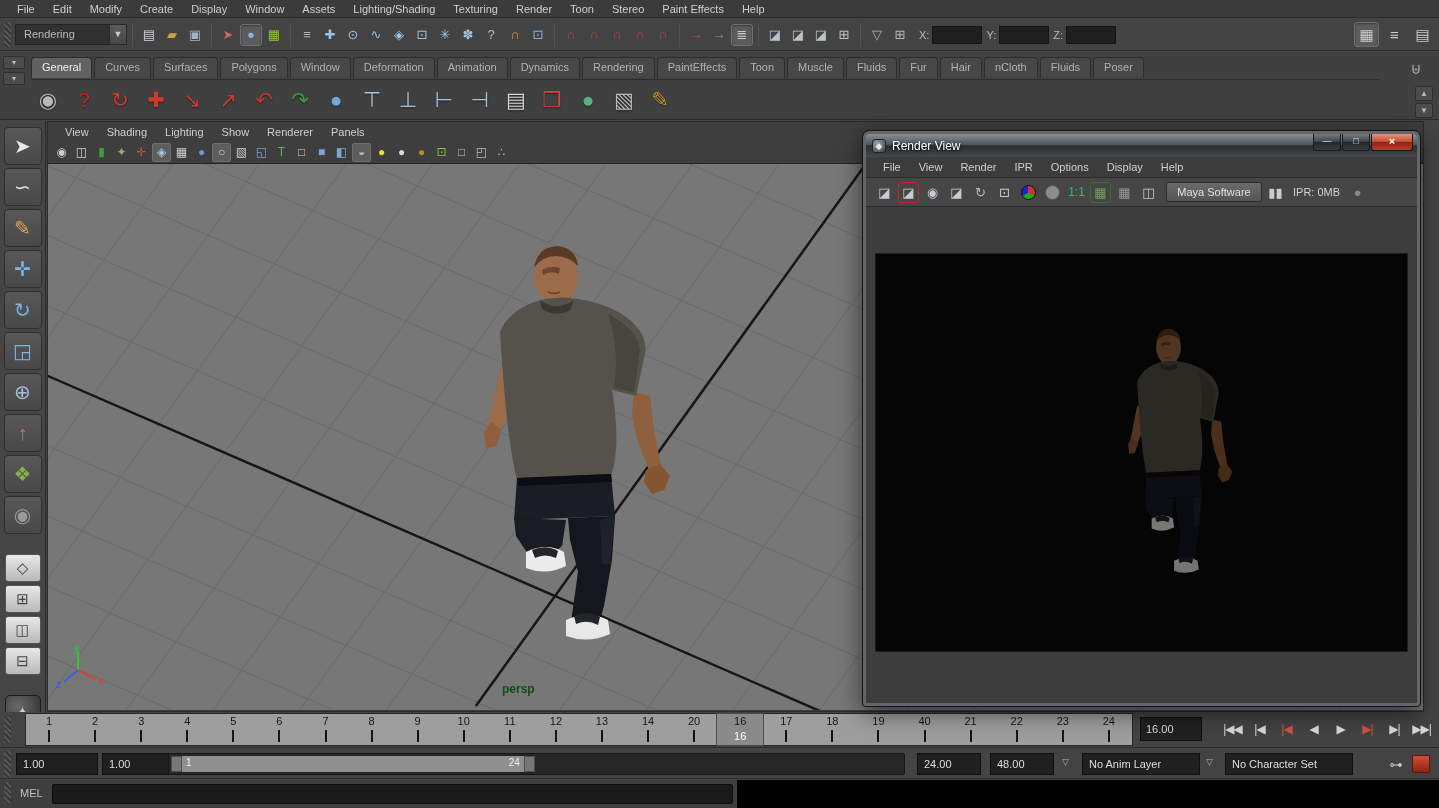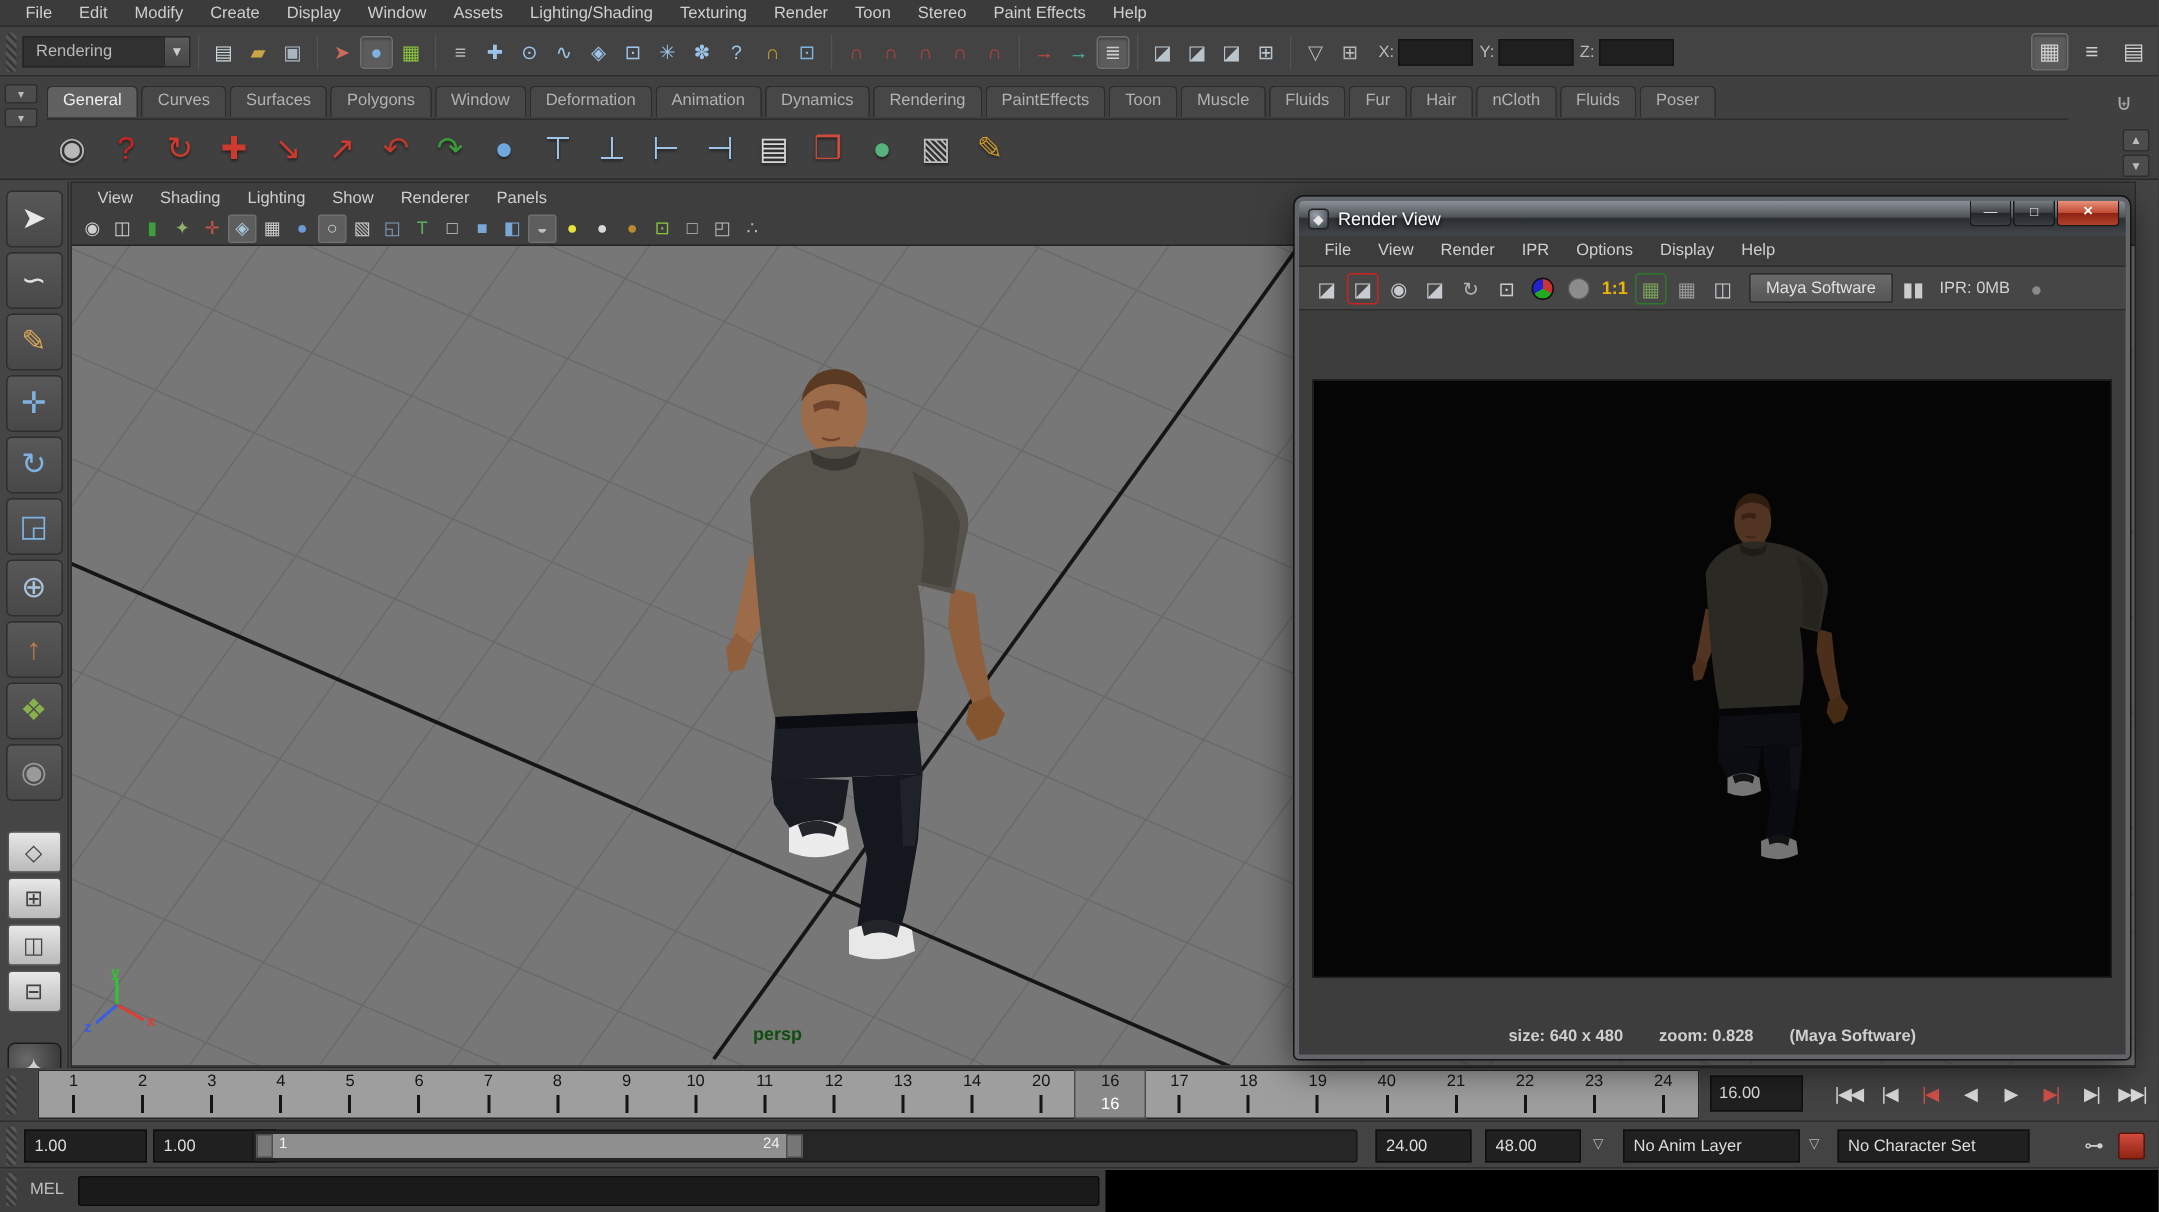--- a/index.html
+++ b/index.html
@@ -78,21 +78,21 @@
   .wbtn.close { width:42px; background:linear-gradient(#e8927c,#c04a33 50%,#8f2413 52%,#b0412c); font-size:11px; font-weight:bold; color:#fff; }
   .rv-menus { height:21px; background:#3c3c3c; border-bottom:1px solid #2c2c2c; display:flex; align-items:center; padding-left:8px; }
   .rv-menus .mi { padding:0 9px; color:#cfcfcf; }
   .rv-toolbar { height:29px; background:#464646; border-bottom:1px solid #2c2c2c; display:flex; align-items:center; gap:3px; padding-left:8px; }
   .rv-toolbar .ticon { width:21px; height:21px; }
   .rv-toolbar .ticon.sel-red { border:1px solid #c22; }
   .rv-renderer { width:96px; height:20px; background:linear-gradient(#6a6a6a,#555); border:1px solid #2c2c2c; color:#e0e0e0; text-align:center; line-height:18px; border-radius:2px; margin-left:4px; }
   .rv-ipr-label { color:#d0d0d0; margin:0 4px; }
   [data-name="rgb-channels-icon"] .g { width:15px; height:15px; border-radius:50%; background:conic-gradient(#c33 0 120deg,#2a2 120deg 240deg,#22c 240deg 360deg); border:1px solid #111; }
   [data-name="alpha-channel-icon"] .g { width:15px; height:15px; border-radius:50%; background:#8c8c8c; border:1px solid #555; }
-  [data-name="one-to-one-icon"] .g { font-size:12px; font-weight:bold; color:#eab308; }
+  [data-name="one-to-one-icon"] .g { font-size:12px; font-weight:normal; color:#22c55e; }
   [data-name="keep-image-icon"] { border:1px solid #2a7a2a !important; }
   .rv-image { position:absolute; left:9px; top:119px; width:533px; height:399px; background:#050505; border:1px solid #1e1e1e; }
   .rv-char { filter:brightness(.5) saturate(1.15); }
   .rv-status { position:absolute; left:0; bottom:6px; width:100%; text-align:center; font-weight:bold; color:#cfcfcf; }
   .rv-status .row { margin-top:2px; }
   .rv-status span { margin:0 12px; }
 
   
   .timerow { position:absolute; left:0; top:712px; width:1439px; height:36px; background:#434343; border-bottom:1px solid #2e2e2e; }
   .timerow .grip { position:absolute; left:2px; top:5px; }
@@ -652,23 +652,20 @@
       <div class="ticon" data-name="ipr-region-icon" style="--ic:#8a8a8a">
           <span class="g">●</span>
         </div>
     </div>
     <div class="rv-image" data-name="rendered-image">
       <svg class="rv-char" width="533" height="399" data-name="rendered-character">
         <use href="#char" transform="translate(8,24) scale(0.56,0.62)"></use>
       </svg>
     </div>
     <div class="rv-status" data-name="render-view-status">
-      <div class="row">
-        <span data-name="render-size-label">size: 640 x 480</span><span data-name="render-zoom-label">zoom: 0.828</span><span data-name="renderer-name-label">(Maya Software)</span>
-      </div>
     </div>
   </div>
 
   <div class="timerow" data-name="time-slider">
     <div class="grip" data-name="time-slider-grip"></div>
     <div class="ruler" id="ruler" data-name="frame-ruler">
 
     <div class="frame-cell" data-name="frame-cell">
           <div class="fnum">1</div>
           <div class="ftick"></div>

